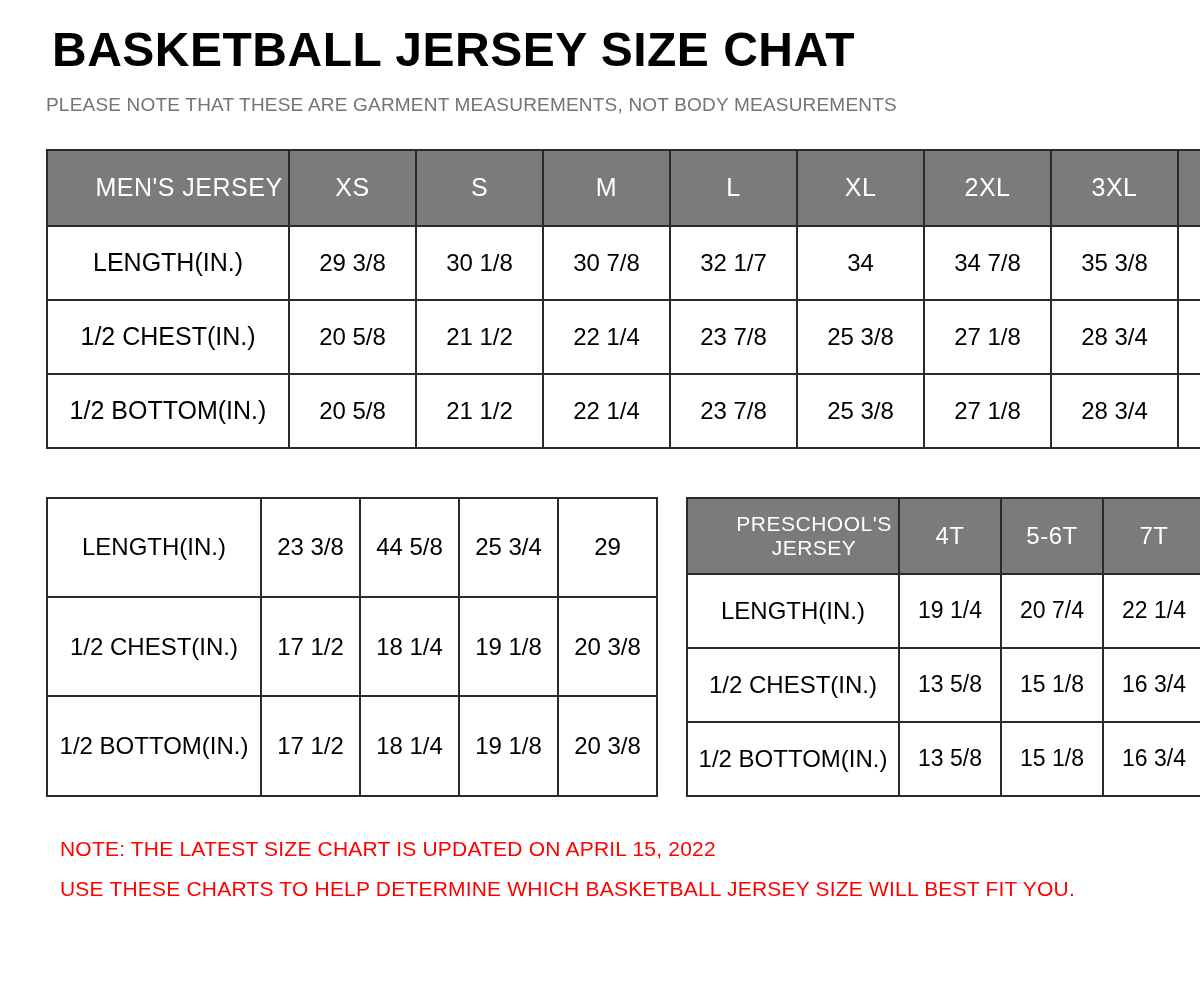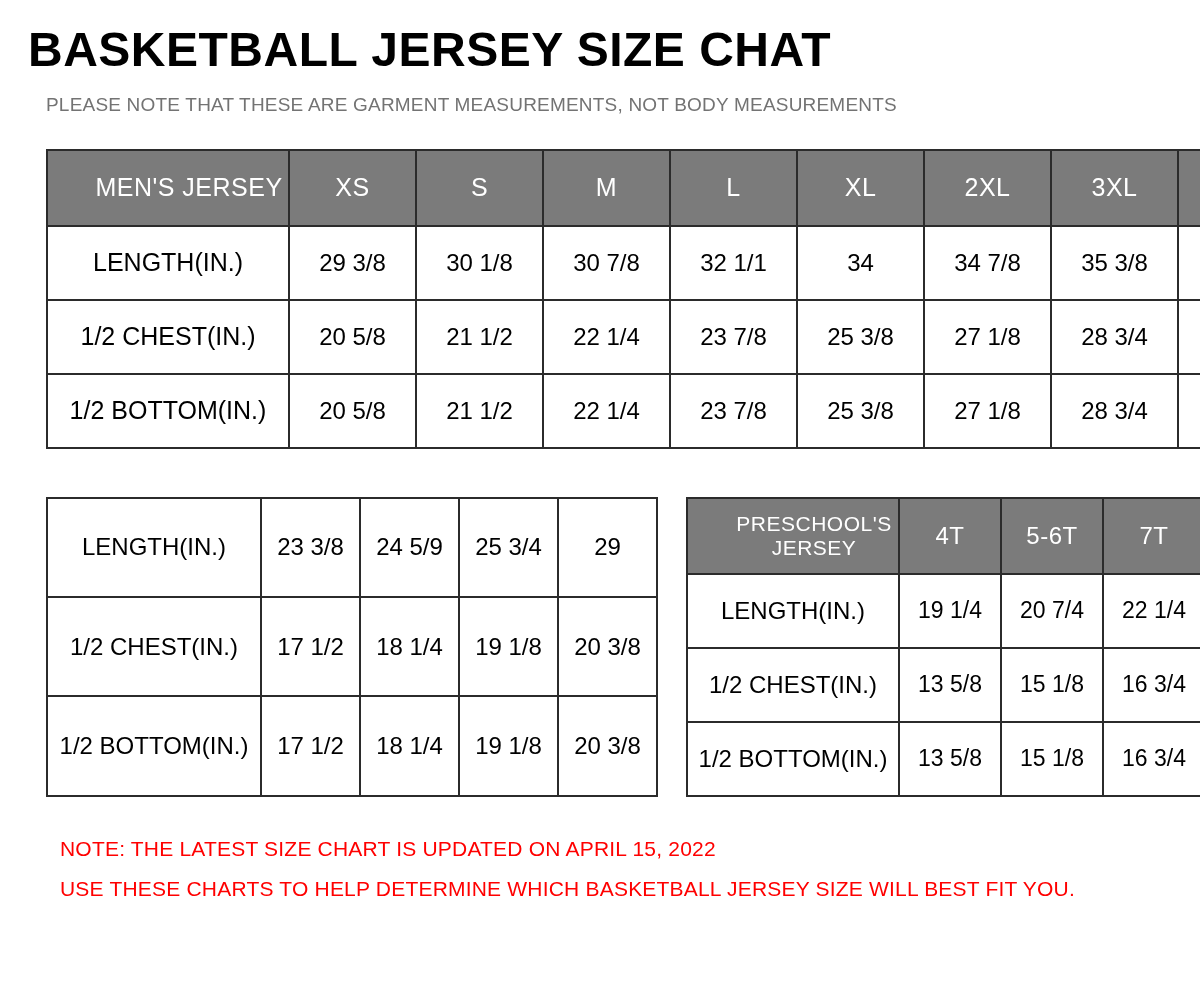--- a/index.html
+++ b/index.html
@@ -19,21 +19,21 @@
     position: relative;
     width: 1200px;
     height: 1007px;
     box-sizing: border-box;
     padding: 0 24px;
   }
   .title {
     font-size: 48px;
     font-weight: bold;
     letter-spacing: 0.5px;
-    margin: 22px 0 0 4px;
+    margin: 22px 0 0 28px;
     line-height: 1.15;
     white-space: nowrap;
   }
   .note-top {
     color: #737373;
     font-size: 19px;
     line-height: 1.45;
     margin: 14px 0 0 22px;
     max-width: 860px;
     letter-spacing: 0.2px;
@@ -137,21 +137,21 @@
         <td>XL</td>
         <td>2XL</td>
         <td>3XL</td>
         <td>4XL</td>
       </tr>
       <tr class="body-row">
         <td class="rowlabel">LENGTH(IN.)</td>
         <td>29 3/8</td>
         <td>30 1/8</td>
         <td>30 7/8</td>
-        <td>32 1/1</td>
+        <td>32 1/7</td>
         <td>34</td>
         <td>34 7/8</td>
         <td>35 3/8</td>
         <td>36 3/8</td>
       </tr>
       <tr class="body-row">
         <td class="rowlabel">1/2 CHEST(IN.)</td>
         <td>20 5/8</td>
         <td>21 1/2</td>
         <td>22 1/4</td>
@@ -182,21 +182,21 @@
         <col class="c0">
           <col class="cx">
           <col class="cx">
           <col class="cx">
           <col class="cx">
       </colgroup>
       <tbody>
         <tr class="body-row">
           <td class="rowlabel">LENGTH(IN.)</td>
           <td>23 3/8</td>
-          <td>24 5/9</td>
+          <td>44 5/8</td>
           <td>25 3/4</td>
           <td>29</td>
         </tr>
         <tr class="body-row">
           <td class="rowlabel">1/2 CHEST(IN.)</td>
           <td>17 1/2</td>
           <td>18 1/4</td>
           <td>19 1/8</td>
           <td>20 3/8</td>
         </tr>

